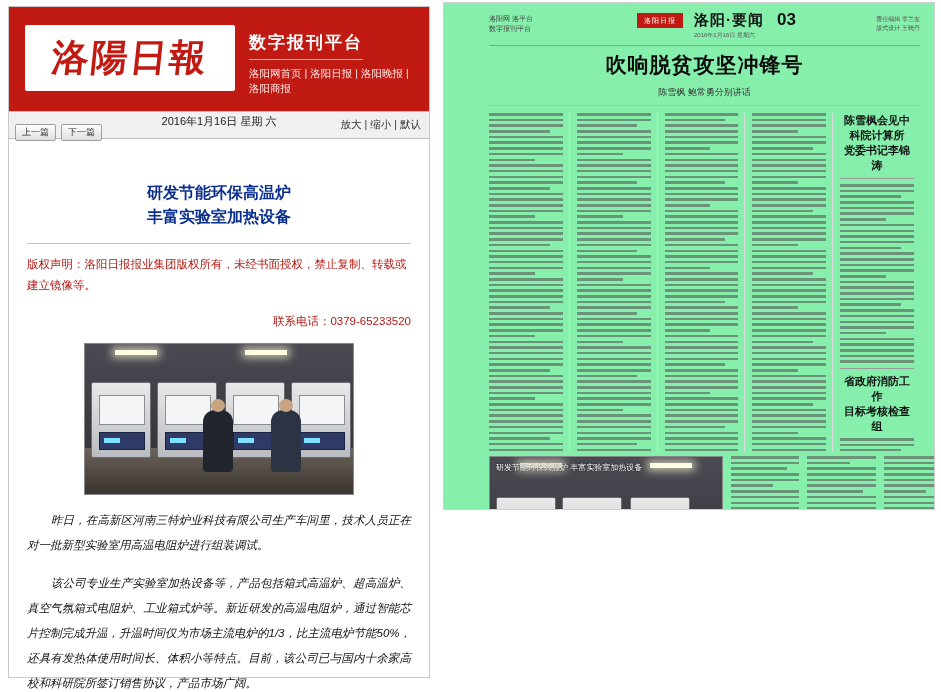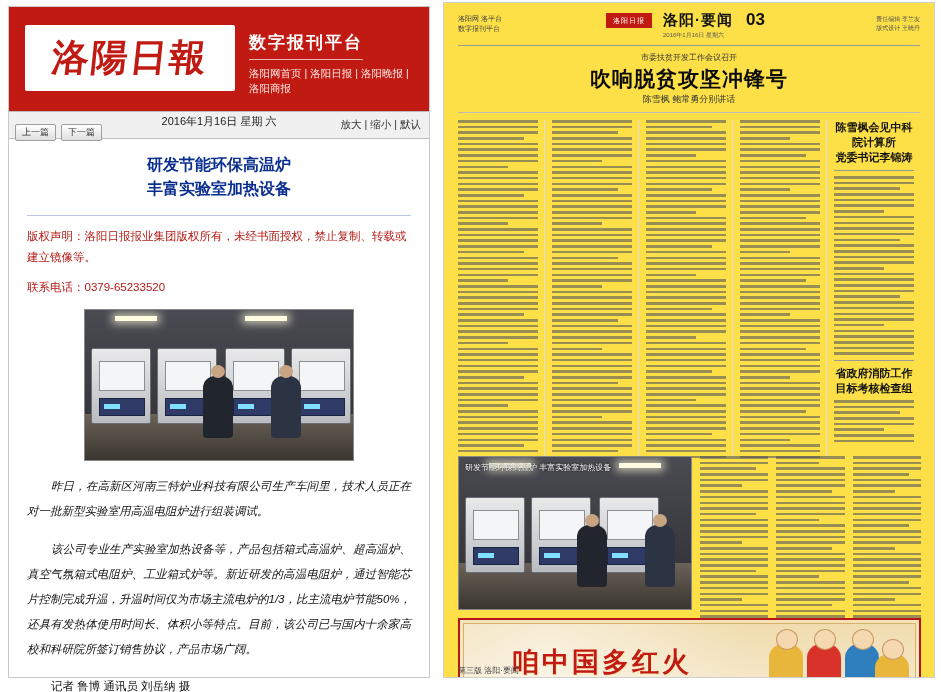--- a/index.html
+++ b/index.html
@@ -135,35 +135,37 @@
   .article-body {
     padding: 14px 18px 8px 18px;
   }
   .article-title {
     text-align: center;
     color: #0a2f8f;
     font-weight: bold;
     font-size: 16px;
     line-height: 24px;
     font-family: "DejaVu Sans", sans-serif;
+    margin-top: 28px;
   }
   .divider {
     margin: 14px 0 10px 0;
     border-top: 1px solid #b9c6e0;
   }
   .copyright {
     color: #b31a14;
     font-size: 11.5px;
     line-height: 21px;
   }
   .contact {
-    margin-top: 10px;
+    margin-top: 16px;
     color: #b31a14;
     font-size: 11.5px;
     line-height: 19px;
+    text-align: right;
   }
 
   
   .photo {
     margin: 12px auto 0 auto;
     width: 268px;
     height: 150px;
     border: 1px solid #888;
     position: relative;
     overflow: hidden;
@@ -254,25 +256,26 @@
     color: #111;
     text-indent: 24px;
   }
 
   
   .right-panel {
     position: absolute;
     left: 443px;
     top: 2px;
     width: 492px;
-    height: 676px;
+    height: 508px;
     border: 1px solid #cfcfcf;
-    background: #fde047;
+    background: #86efac;
     box-sizing: border-box;
     overflow: hidden;
+    padding-left: 31px;
   }
   .np-header {
     position: relative;
     height: 34px;
     border-bottom: 1px solid #999;
     margin: 8px 14px 0 14px;
   }
   .np-logo {
     position: absolute;
     left: 148px;
@@ -346,20 +349,21 @@
     font-weight: bold;
     color: #0b0b0b;
     line-height: 27px;
     letter-spacing: 1px;
     font-family: "DejaVu Sans", sans-serif;
   }
   .np-subhead {
     text-align: center;
     font-size: 9px;
     color: #333;
+    margin-top: 7px;
     padding-bottom: 6px;
     border-bottom: 1px solid #bbb;
   }
 
   .np-cols {
     position: relative;
     margin-top: 7px;
     display: flex;
     gap: 7px;
     height: 338px;
@@ -576,21 +580,20 @@
       <div class="np-head-right">
         <div>责任编辑 李兰友</div>
         <div>版式设计 王晓丹</div>
       </div>
     </div>
 
     <div class="np-body">
 
       <div style="display:flex; gap:10px;">
         <div style="flex:1;">
-          <div class="np-kicker">市委扶贫开发工作会议召开</div>
           <div class="np-headline">
             <div>吹响脱贫攻坚冲锋号</div>
           </div>
           <div class="np-subhead">陈雪枫 鲍常勇分别讲话</div>
         </div>
       </div>
 
       <div class="np-cols">
         <div class="np-col">
           <div class="tline"></div>

